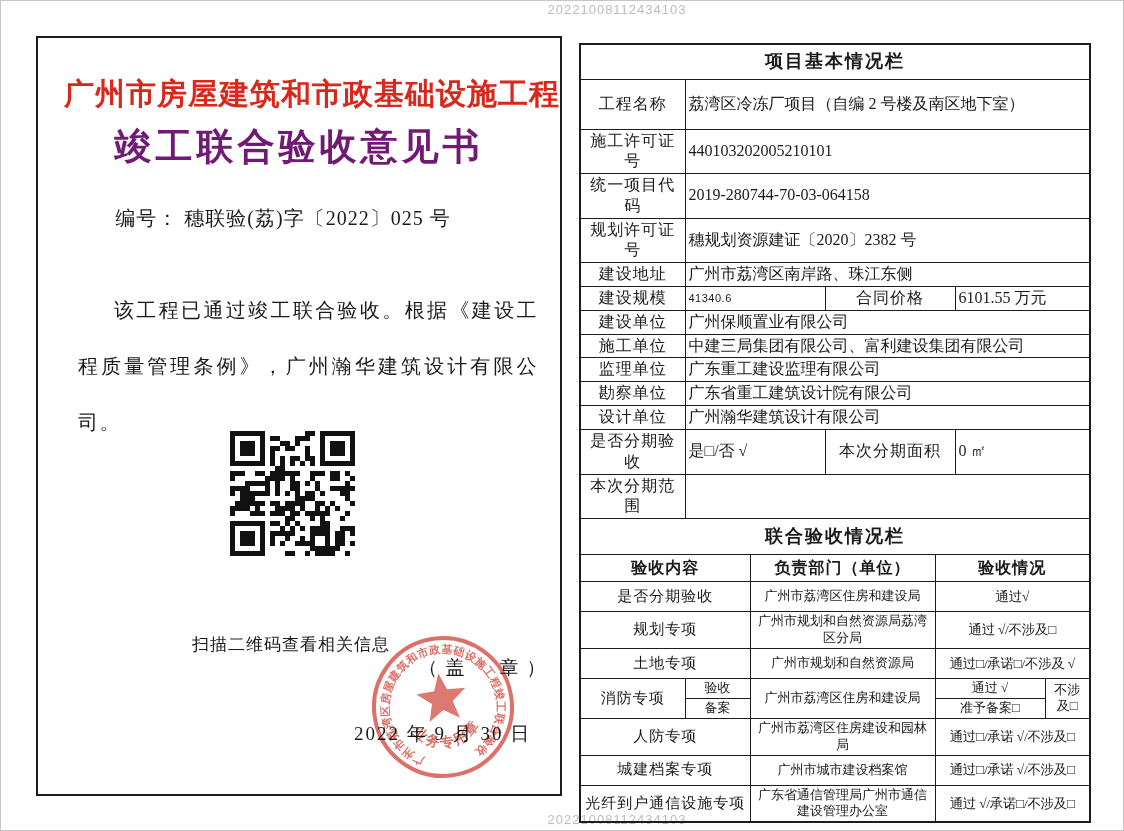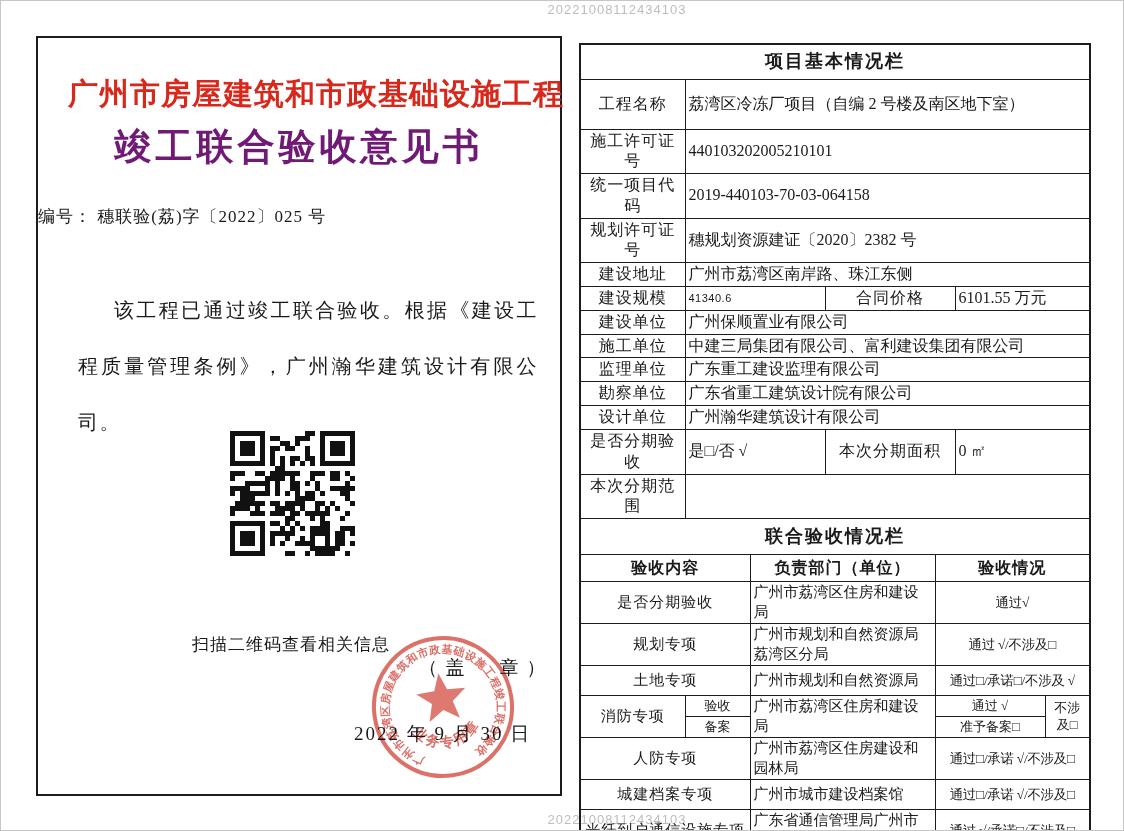--- a/index.html
+++ b/index.html
@@ -15,30 +15,30 @@
   }
   .wm-top{top:1px;padding-left:55px;}
   .wm-bottom{top:811px;padding-left:55px;}
 
   
   #cert-page{
     position:absolute;left:35px;top:35px;width:526px;height:760px;
     border:2px solid #1c1c1c;box-sizing:border-box;background:#ffffff;
   }
   .cert-title1{
-    position:absolute;top:36px;left:0;width:100%;text-align:center;
-    font-size:30px;font-weight:bold;letter-spacing:1px;padding-left:17px;
+    position:absolute;top:36px;left:0;width:100%;text-align:right;
+    font-size:30px;font-weight:bold;letter-spacing:1px;
   }
   .cert-title2{
     position:absolute;top:84px;left:0;width:100%;text-align:center;
     font-size:37px;font-weight:bold;letter-spacing:4px;
   }
   .doc-number{
     position:absolute;top:167px;left:0;width:100%;box-sizing:border-box;
-    padding-right:32px;text-align:left;font-size:17px;letter-spacing:1px;
+    padding-right:32px;text-align:center;font-size:20px;letter-spacing:1px;
   }
   .cert-body{
     position:absolute;top:244px;left:40px;width:460px;
     font-size:20px;line-height:56px;text-align:justify;text-indent:36px;
     letter-spacing:1.5px;
   }
   #qr-wrap{position:absolute;left:192px;top:393px;width:125px;height:125px;}
   .qr-caption{
     position:absolute;top:547px;left:120px;width:266px;text-align:center;
     font-size:17px;letter-spacing:1px;margin-top:48px;
@@ -65,21 +65,21 @@
   #info-table td{
     border:1px solid #1c1c1c;vertical-align:middle;overflow:hidden;
     padding:1px 3px;box-sizing:border-box;line-height:1.3;
   }
   #info-table{border:2px solid #1c1c1c;}
   td.hdr{text-align:center;font-weight:bold;font-size:18px;letter-spacing:2px;}
   td.lab{text-align:center;letter-spacing:1px;font-size:16px;}
   td.val{text-align:left;padding-left:8px;font-size:16px;margin-left:30px;}
   td.valsm{text-align:left;padding-left:6px;font-size:11px;font-family:"Liberation Sans","DejaVu Sans",sans-serif;letter-spacing:.5px;}
   td.item{text-align:center;font-size:15px;letter-spacing:1px;}
-  td.dept{text-align:left;font-size:15px;line-height:1.25;}
+  td.dept{text-align:center;font-size:13px;line-height:1.25;}
   td.stat{text-align:center;font-size:13.5px;letter-spacing:-.3px;white-space:nowrap;}
   td.sub{text-align:center;font-size:13px;padding:0 1px;}
   td.bold{font-weight:bold;font-size:16px;margin-left:35px;}
 </style>
 </head>
 <body>
 
 <div id="canvas">
 
   <div class="watermark wm-top">20221008112434103</div>
@@ -362,21 +362,21 @@
       <tr style="height:50px">
         <td class="lab">工程名称</td>
         <td colspan="6" class="val">荔湾区冷冻厂项目（自编 2 号楼及南区地下室）</td>
         </tr>
       <tr style="height:27px">
         <td class="lab">施工许可证号</td>
         <td colspan="6" class="val">440103202005210101</td>
         </tr>
       <tr style="height:27px">
         <td class="lab">统一项目代码</td>
-        <td colspan="6" class="val">2019-440103-70-03-064158</td>
+        <td colspan="6" class="val">2019-280744-70-03-064158</td>
         </tr>
       <tr style="height:44px">
         <td class="lab">规划许可证号</td>
         <td colspan="6" class="val">穗规划资源建证〔2020〕2382 号</td>
         </tr>
       <tr style="height:22px">
         <td class="lab">建设地址</td>
         <td colspan="6" class="val">广州市荔湾区南岸路、珠江东侧</td>
         </tr>
       <tr style="height:21px">

